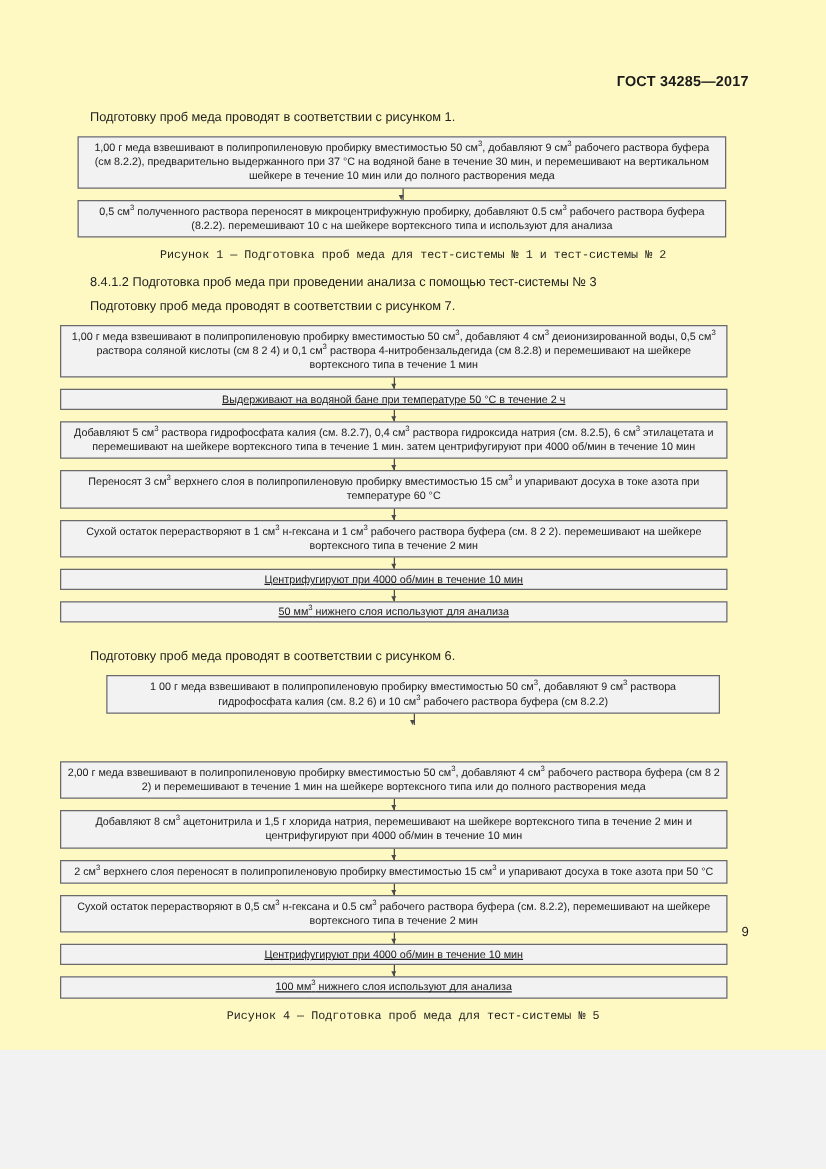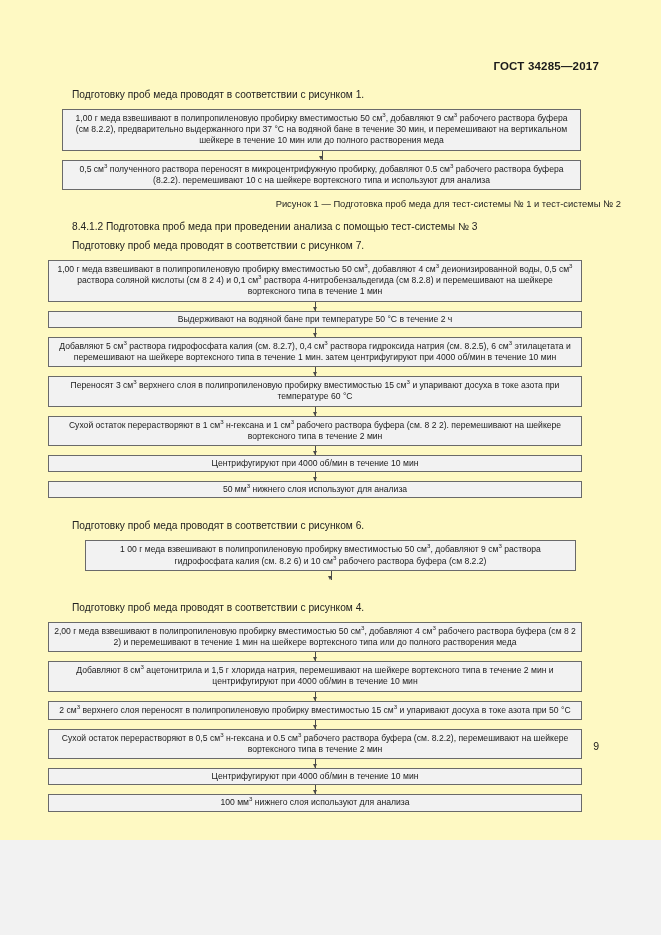--- a/index.html
+++ b/index.html
@@ -58,21 +58,21 @@
   .node {
     border: 1px solid #6a6a6a;
     background: #f2f2f2;
     font-size: 8.6px;
     line-height: 11.2px;
     text-align: center;
     padding: 3px 5px 3px;
     box-sizing: border-box;
     color: #1b1b1b;
   }
-  .node.one-line { padding: 2px 5px 2px; }
+  .node.one-line { padding: 2px 5px 2px; text-decoration: underline; }
 
   .connector {
     height: 9px;
     position: relative;
   }
   .connector::before {
     content: "";
     position: absolute;
     left: 50%;
     top: 0;
@@ -87,26 +87,27 @@
     bottom: 0px;
     margin-left: -2.5px;
     width: 0;
     height: 0;
     border-left: 2.5px solid transparent;
     border-right: 2.5px solid transparent;
     border-top: 4px solid #4a4a4a;
   }
 
   .caption {
-    text-align: right;
+    text-align: center;
     font-size: 9.4px;
     line-height: 12px;
     color: #1f1f1f;
     margin: 0;
     padding: 0 40px;
+    font-family: Liberation Mono, monospace;
   }
   sup {
     font-size: 6.2px;
     vertical-align: super;
     line-height: 0;
   }
   .page-number {
     position: absolute;
     right: 62px;
     bottom: 88px;
@@ -163,35 +164,35 @@
     <div class="spacer-8"></div>
 
     <div class="flow mid">
       <div class="node">1 00 г меда взвешивают в полипропиленовую пробирку вместимостью 50 см<sup>3</sup>, добавляют 9 см<sup>3</sup> раствора гидрофосфата калия (см. 8.2 6) и 10 см<sup>3</sup> рабочего раствора буфера (см  8.2.2)</div>
       <div class="connector"></div>
     </div>
     <div class="spacer-8"></div>
     <div class="spacer-10"></div>
 
     <div class="spacer-3"></div>
-    <p class="para">Подготовку проб меда проводят в соответствии с рисунком 4.</p>
     <div class="spacer-8"></div>
 
     <div class="flow wide">
       <div class="node">2,00 г меда взвешивают в полипропиленовую пробирку вместимостью 50 см<sup>3</sup>, добавляют 4 см<sup>3</sup> рабочего раствора буфера (см  8 2 2) и перемешивают в течение 1 мин на шейкере вортексного типа или до полного растворения меда</div>
       <div class="connector"></div>
       <div class="node">Добавляют 8 см<sup>3</sup> ацетонитрила и 1,5 г хлорида натрия, перемешивают на шейкере вортексного типа в течение 2 мин и центрифугируют при 4000 об/мин в течение 10 мин</div>
       <div class="connector"></div>
       <div class="node">2 см<sup>3</sup> верхнего слоя переносят в полипропиленовую пробирку вместимостью 15 см<sup>3</sup> и упаривают досуха в токе азота при 50 °С</div>
       <div class="connector"></div>
       <div class="node">Сухой остаток перерастворяют в 0,5 см<sup>3</sup> н-гексана и 0.5 см<sup>3</sup> рабочего раствора буфера (см. 8.2.2), перемешивают на шейкере вортексного типа в течение 2 мин</div>
       <div class="connector"></div>
       <div class="node one-line">Центрифугируют при 4000 об/мин в течение 10 мин</div>
       <div class="connector"></div>
       <div class="node one-line">100 мм<sup>3</sup> нижнего слоя используют для анализа</div>
     </div>
     <div class="spacer-8"></div>
+    <p class="caption">Рисунок 4 — Подготовка проб меда для тест-системы № 5</p>
 
   </div>
 
   <div class="page-number">9</div>
 
 </div>
 
 </body></html>

